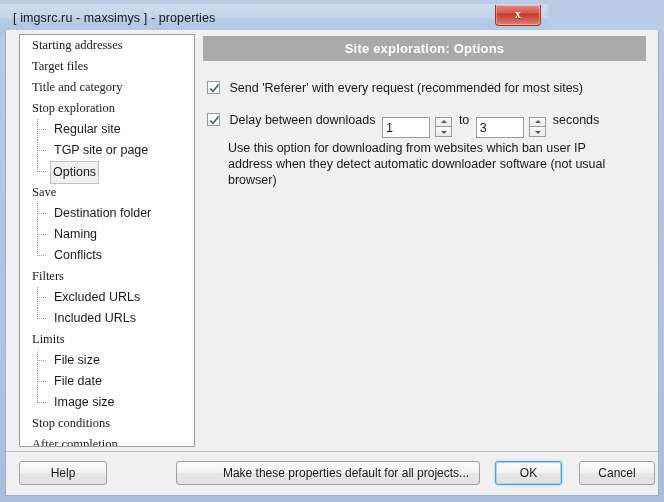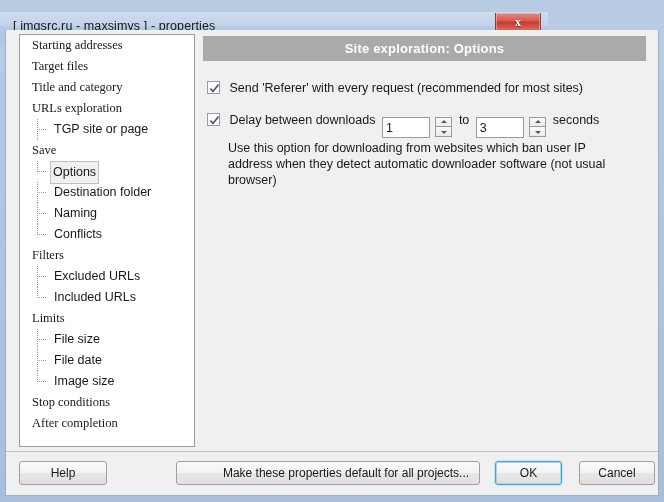--- a/index.html
+++ b/index.html
@@ -14,21 +14,21 @@
   #window {
     position: relative;
     width: 664px; height: 502px;
     background: linear-gradient(to bottom, #b9cce4 0%, #b2c6e0 40%, #a8bedb 100%);
     padding: 0;
   }
 
   
   #titlebar {
     position: absolute;
-    left: 0; top: 12px;
+    left: 0; top: 4px;
     width: 548px; height: 30px;
     background: linear-gradient(to bottom, #cfdcee 0%, #c3d3e9 45%, #b6c9e3 50%, #b2c6e1 100%);
   }
   #title-text {
     position: absolute;
     left: 13px; top: 7px;
     font-size: 12.5px;
     color: #16191c;
     letter-spacing: 0.1px;
     white-space: nowrap;
@@ -252,24 +252,25 @@
       <div id="close-x">x</div>
     </div>
   </div>
 
   <div id="client">
 
     <div id="tree-panel">
         <div class="tree-row level0"><span class="tree-label">Starting addresses</span></div>
         <div class="tree-row level0"><span class="tree-label">Target files</span></div>
         <div class="tree-row level0"><span class="tree-label">Title and category</span></div>
-        <div class="tree-row level0"><span class="tree-label">URLs exploration</span></div>
+        <div class="tree-row level0"><span class="tree-label">Stop exploration</span></div>
+        <div class="tree-row level1"><span class="tree-label">Regular site</span></div>
         <div class="tree-row level1"><span class="tree-label">TGP site or page</span></div>
+        <div class="tree-row level1 selected lastchild"><span class="tree-label">Options</span></div>
         <div class="tree-row level0"><span class="tree-label">Save</span></div>
-        <div class="tree-row level1 selected lastchild"><span class="tree-label">Options</span></div>
         <div class="tree-row level1"><span class="tree-label">Destination folder</span></div>
         <div class="tree-row level1"><span class="tree-label">Naming</span></div>
         <div class="tree-row level1 lastchild"><span class="tree-label">Conflicts</span></div>
         <div class="tree-row level0"><span class="tree-label">Filters</span></div>
         <div class="tree-row level1"><span class="tree-label">Excluded URLs</span></div>
         <div class="tree-row level1 lastchild"><span class="tree-label">Included URLs</span></div>
         <div class="tree-row level0"><span class="tree-label">Limits</span></div>
         <div class="tree-row level1"><span class="tree-label">File size</span></div>
         <div class="tree-row level1"><span class="tree-label">File date</span></div>
         <div class="tree-row level1 lastchild"><span class="tree-label">Image size</span></div>

